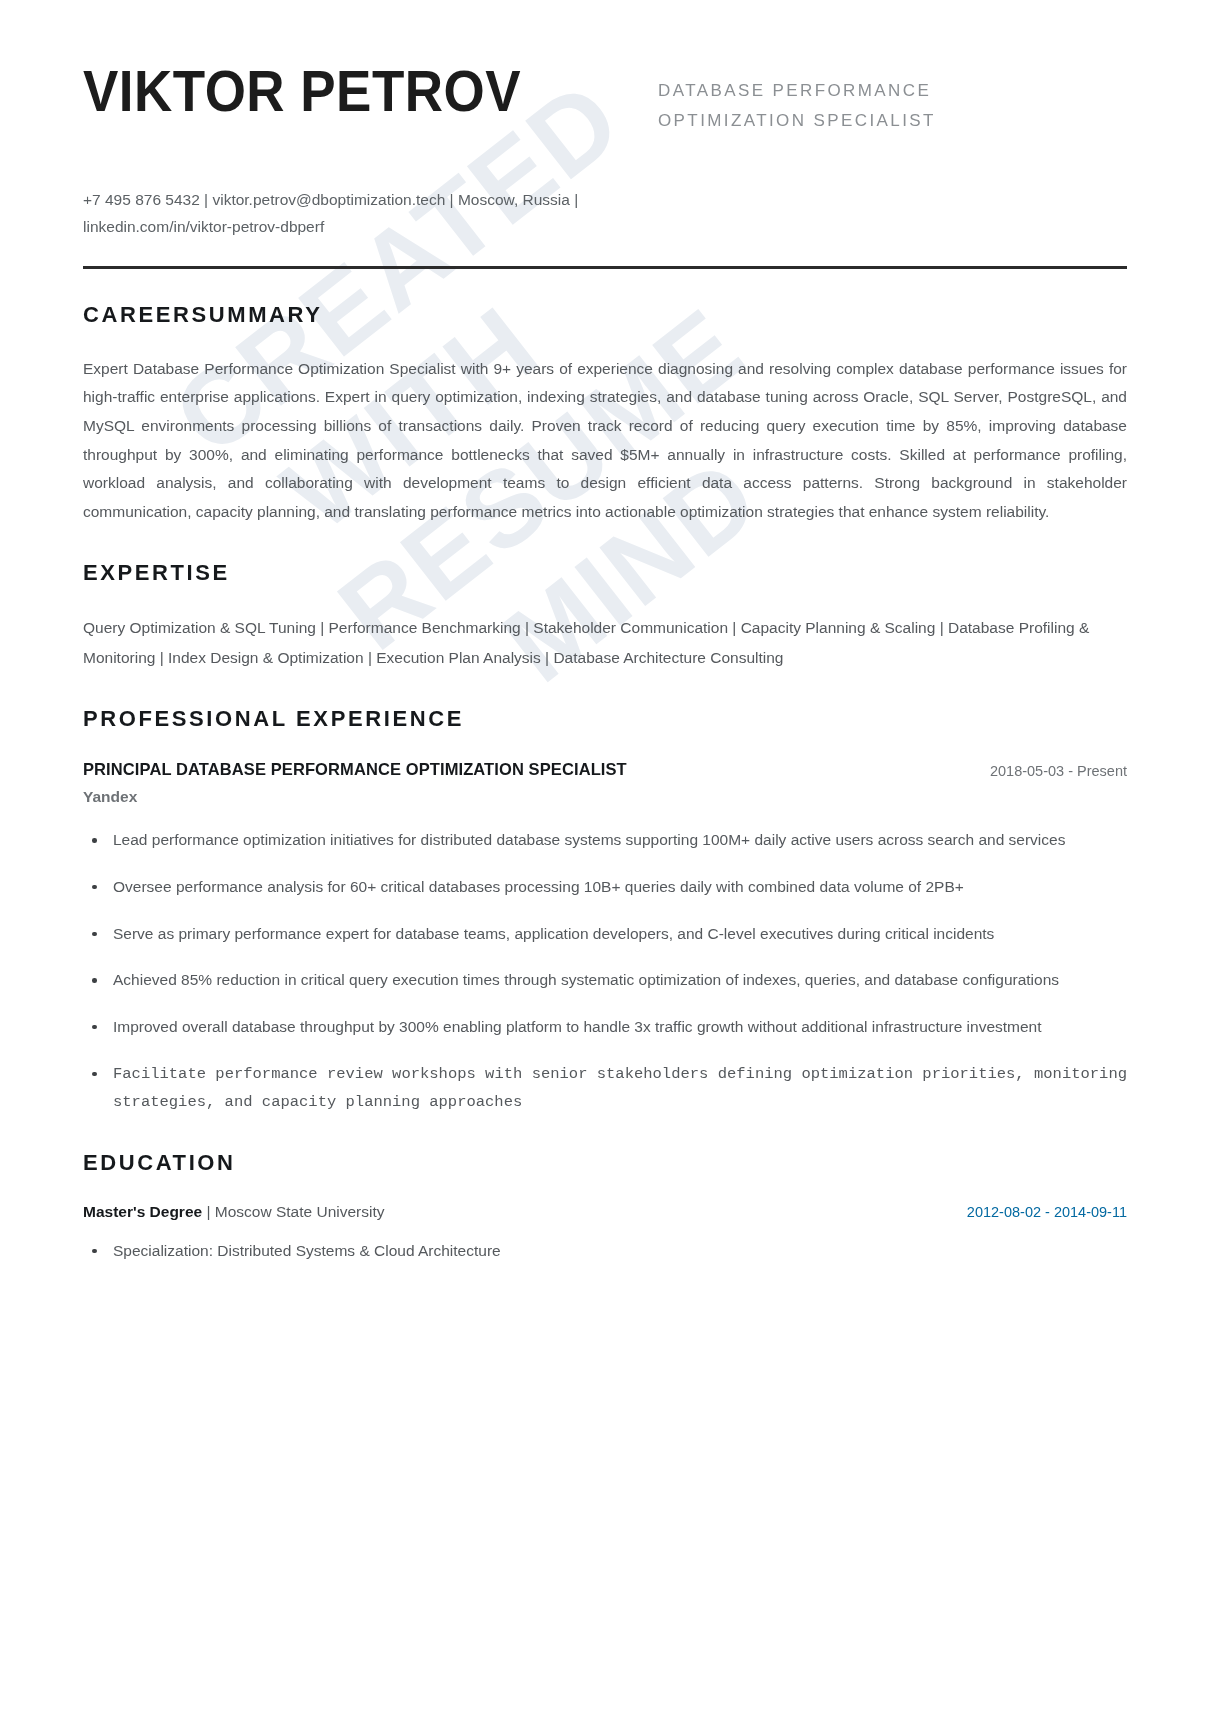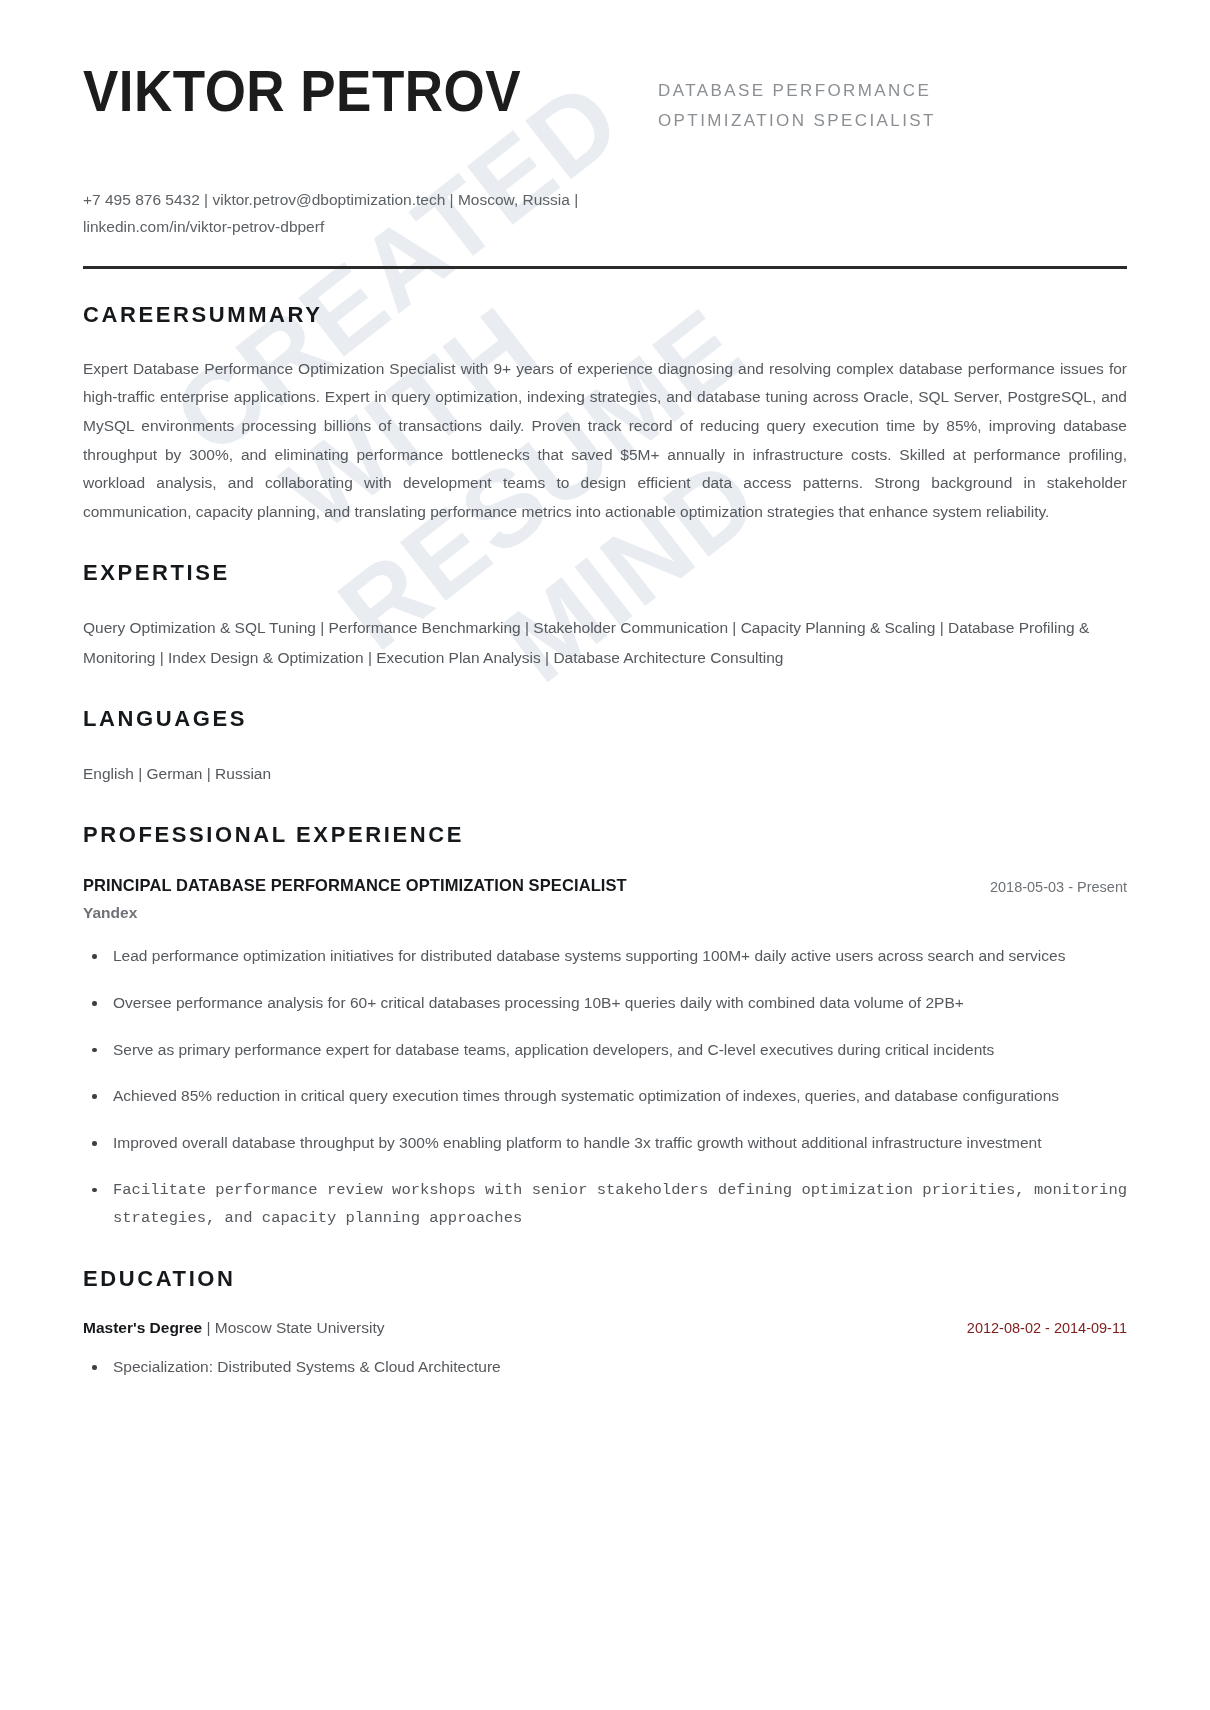--- a/index.html
+++ b/index.html
@@ -174,21 +174,21 @@
   .edu { margin-top: 27px; }
   .edu-head {
     display: flex;
     justify-content: space-between;
     align-items: baseline;
   }
   .edu-degree { font-size: 15.5px; color: #55595d; }
   .edu-degree b { font-weight: 700; color: #16191c; }
   .edu-dates {
     font-size: 14.5px;
-    color: #7f1d1d;
+    color: #0369a1;
     white-space: nowrap;
     padding-left: 16px;
   }
   ul.edu-bullets {
     margin-top: 16px;
     list-style: none;
   }
   ul.edu-bullets > li {
     position: relative;
     padding-left: 30px;
@@ -238,24 +238,20 @@
     <div class="section">
       <div class="section-title">CAREERSUMMARY</div>
       <div class="section-body justified">Expert Database Performance Optimization Specialist with 9+ years of experience diagnosing and resolving complex database performance issues for high-traffic enterprise applications. Expert in query optimization, indexing strategies, and database tuning across Oracle, SQL Server, PostgreSQL, and MySQL environments processing billions of transactions daily. Proven track record of reducing query execution time by 85%, improving database throughput by 300%, and eliminating performance bottlenecks that saved $5M+ annually in infrastructure costs. Skilled at performance profiling, workload analysis, and collaborating with development teams to design efficient data access patterns. Strong background in stakeholder communication, capacity planning, and translating performance metrics into actionable optimization strategies that enhance system reliability.</div>
     </div>
 
     <div class="section">
       <div class="section-title">EXPERTISE</div>
       <div class="inline-list">Query Optimization &amp; SQL Tuning | Performance Benchmarking | Stakeholder Communication | Capacity Planning &amp; Scaling | Database Profiling &amp; Monitoring | Index Design &amp; Optimization | Execution Plan Analysis | Database Architecture Consulting</div>
     </div>
 
-    <div class="section">
-      <div class="section-title">LANGUAGES</div>
-      <div class="inline-list">English | German | Russian</div>
-    </div>
 
     <div class="section">
       <div class="section-title">PROFESSIONAL EXPERIENCE</div>
 
       <div class="job">
         <div class="job-head">
           <div class="job-title">PRINCIPAL DATABASE PERFORMANCE OPTIMIZATION SPECIALIST</div>
           <div class="job-dates">2018-05-03 - Present</div>
         </div>
         <div class="job-company">Yandex</div>

